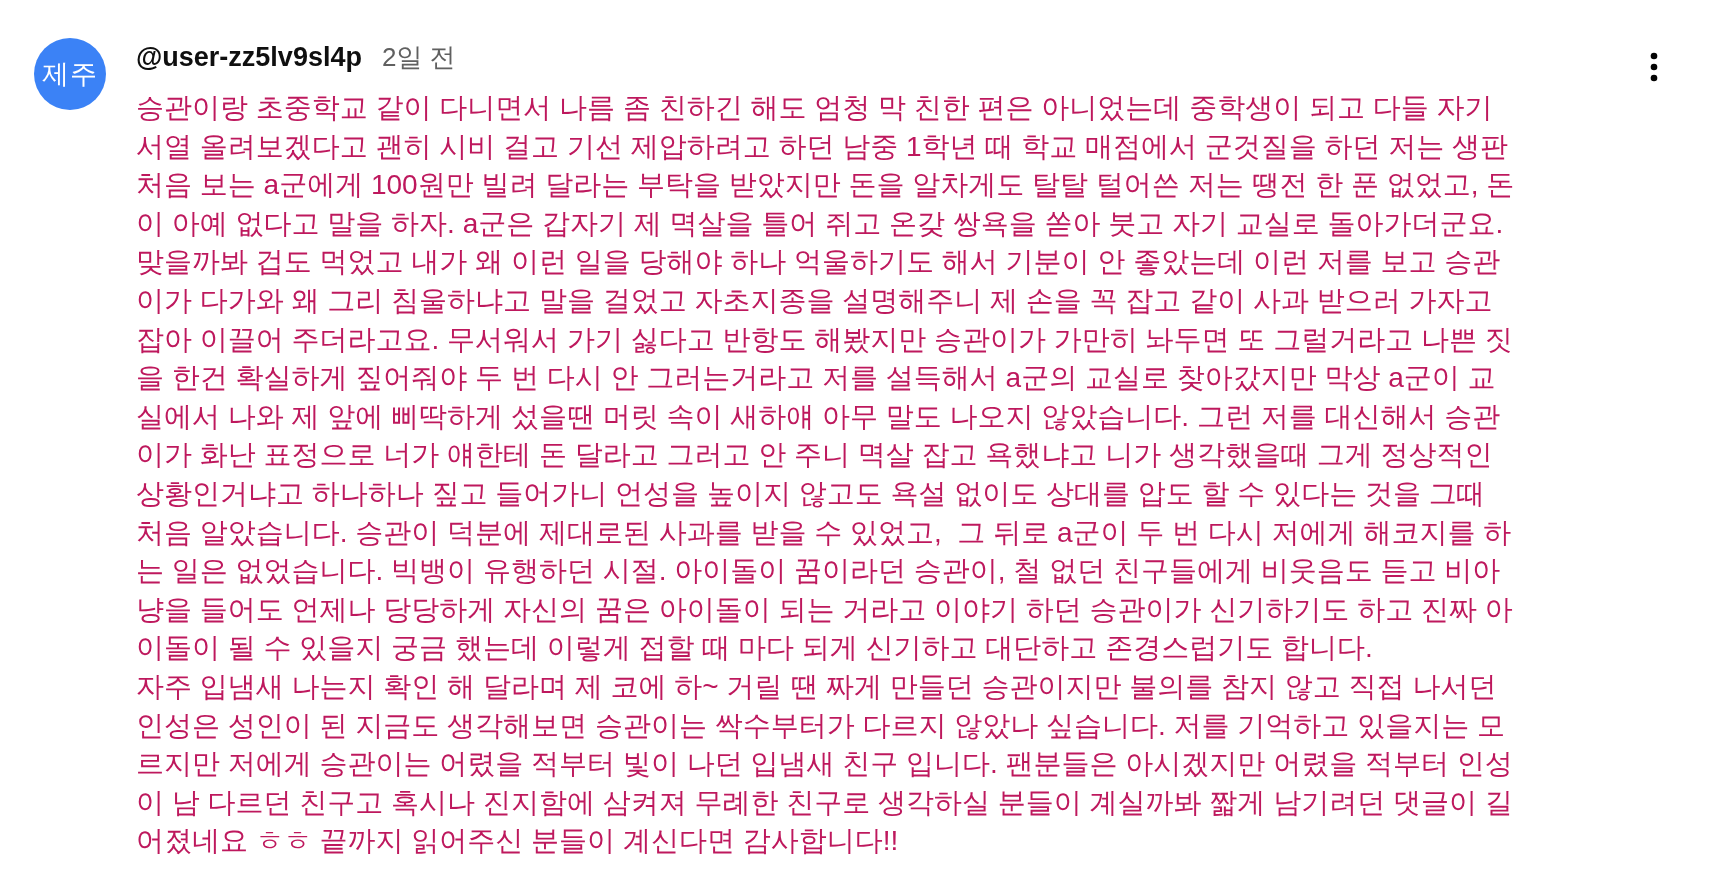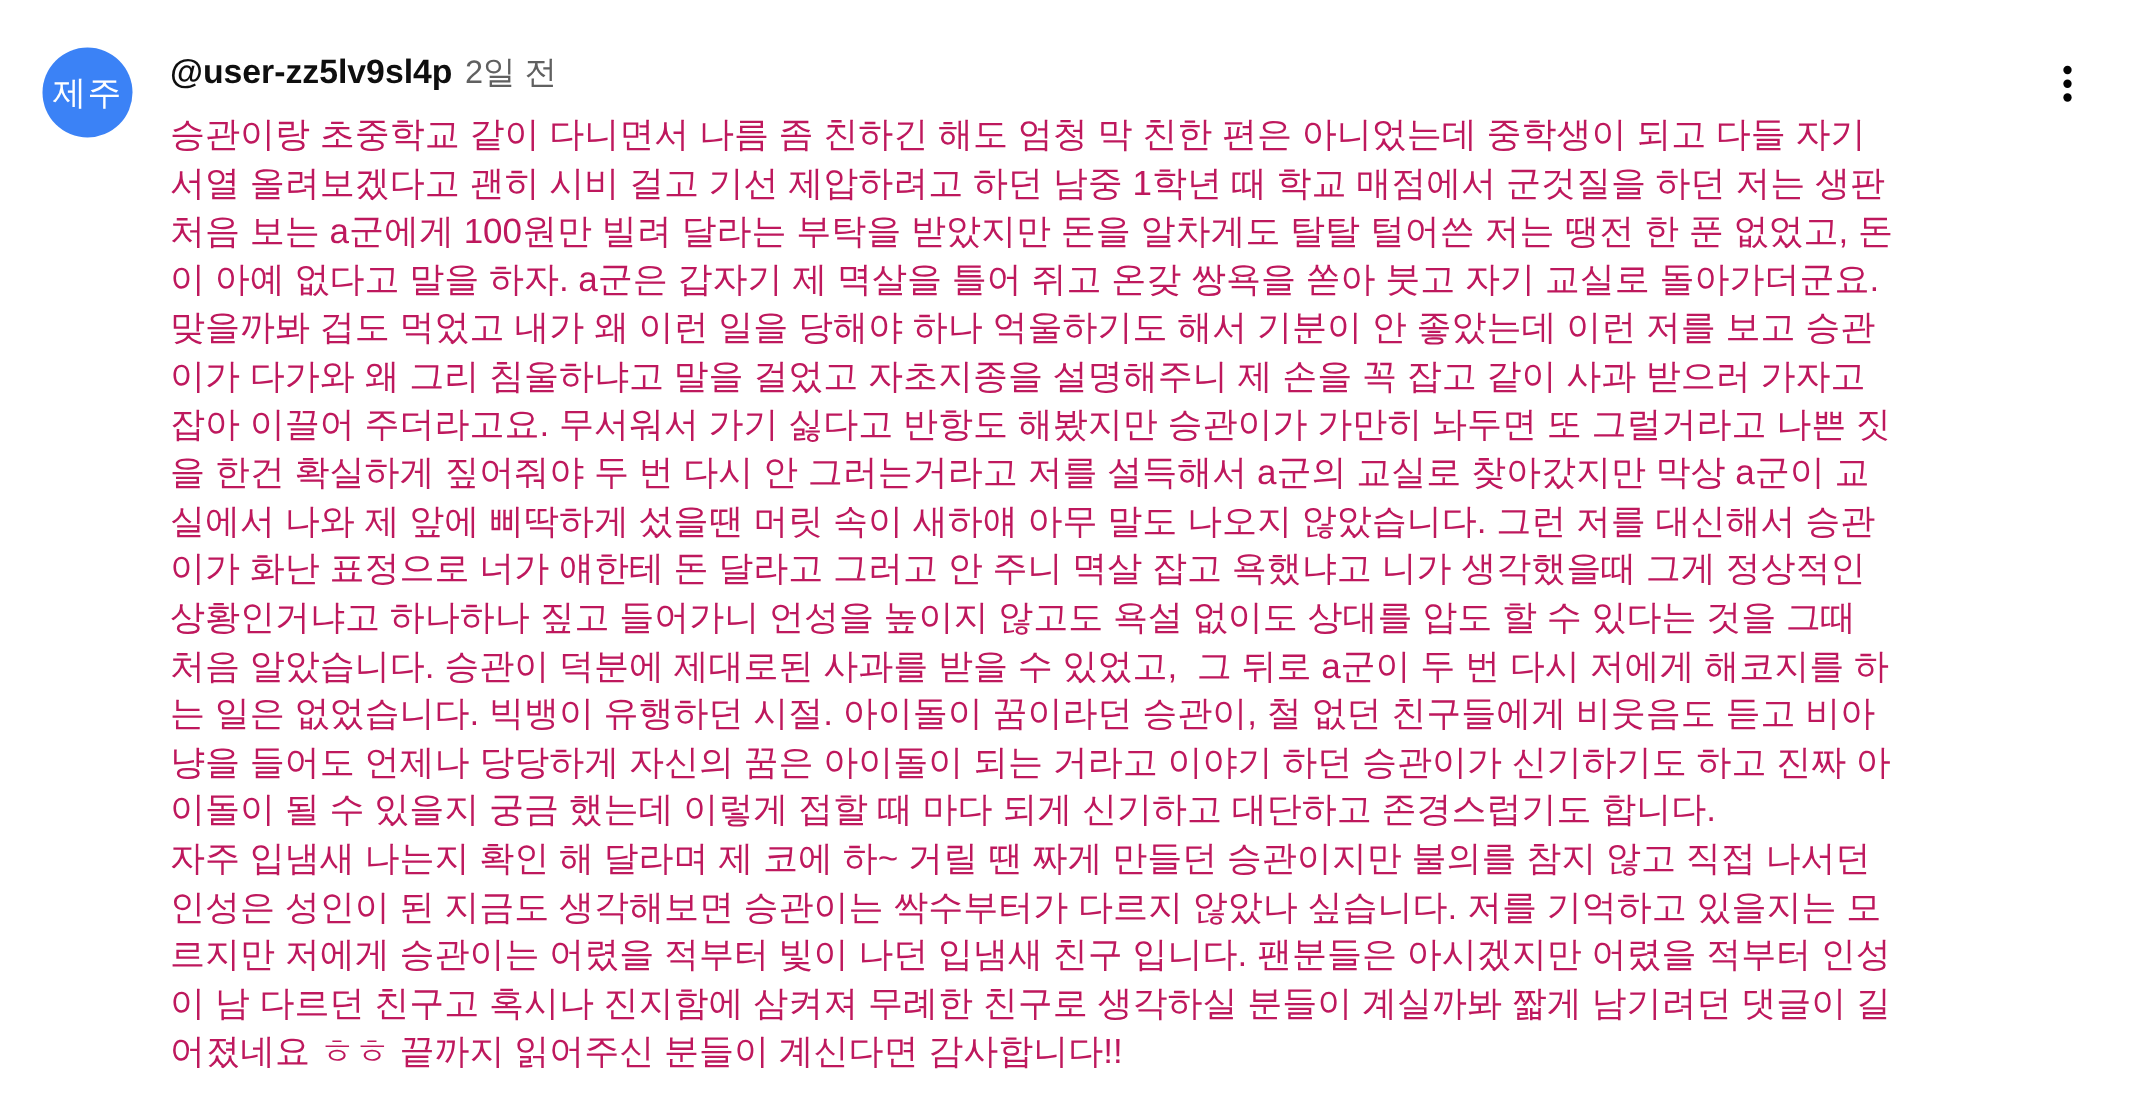--- a/index.html
+++ b/index.html
@@ -29,21 +29,21 @@
     user-select: none;
   }
   .content {
     margin-left: 30px;
     flex: 1;
     max-width: 1384px;
   }
   .header-row {
     display: flex;
     align-items: baseline;
-    gap: 10px;
+    gap: 20px;
     padding-top: 2px;
   }
   .author {
     font-weight: bold;
     font-size: 27px;
     color: #0f0f0f;
     cursor: pointer;
   }
   .timestamp {
     font-size: 26px;

